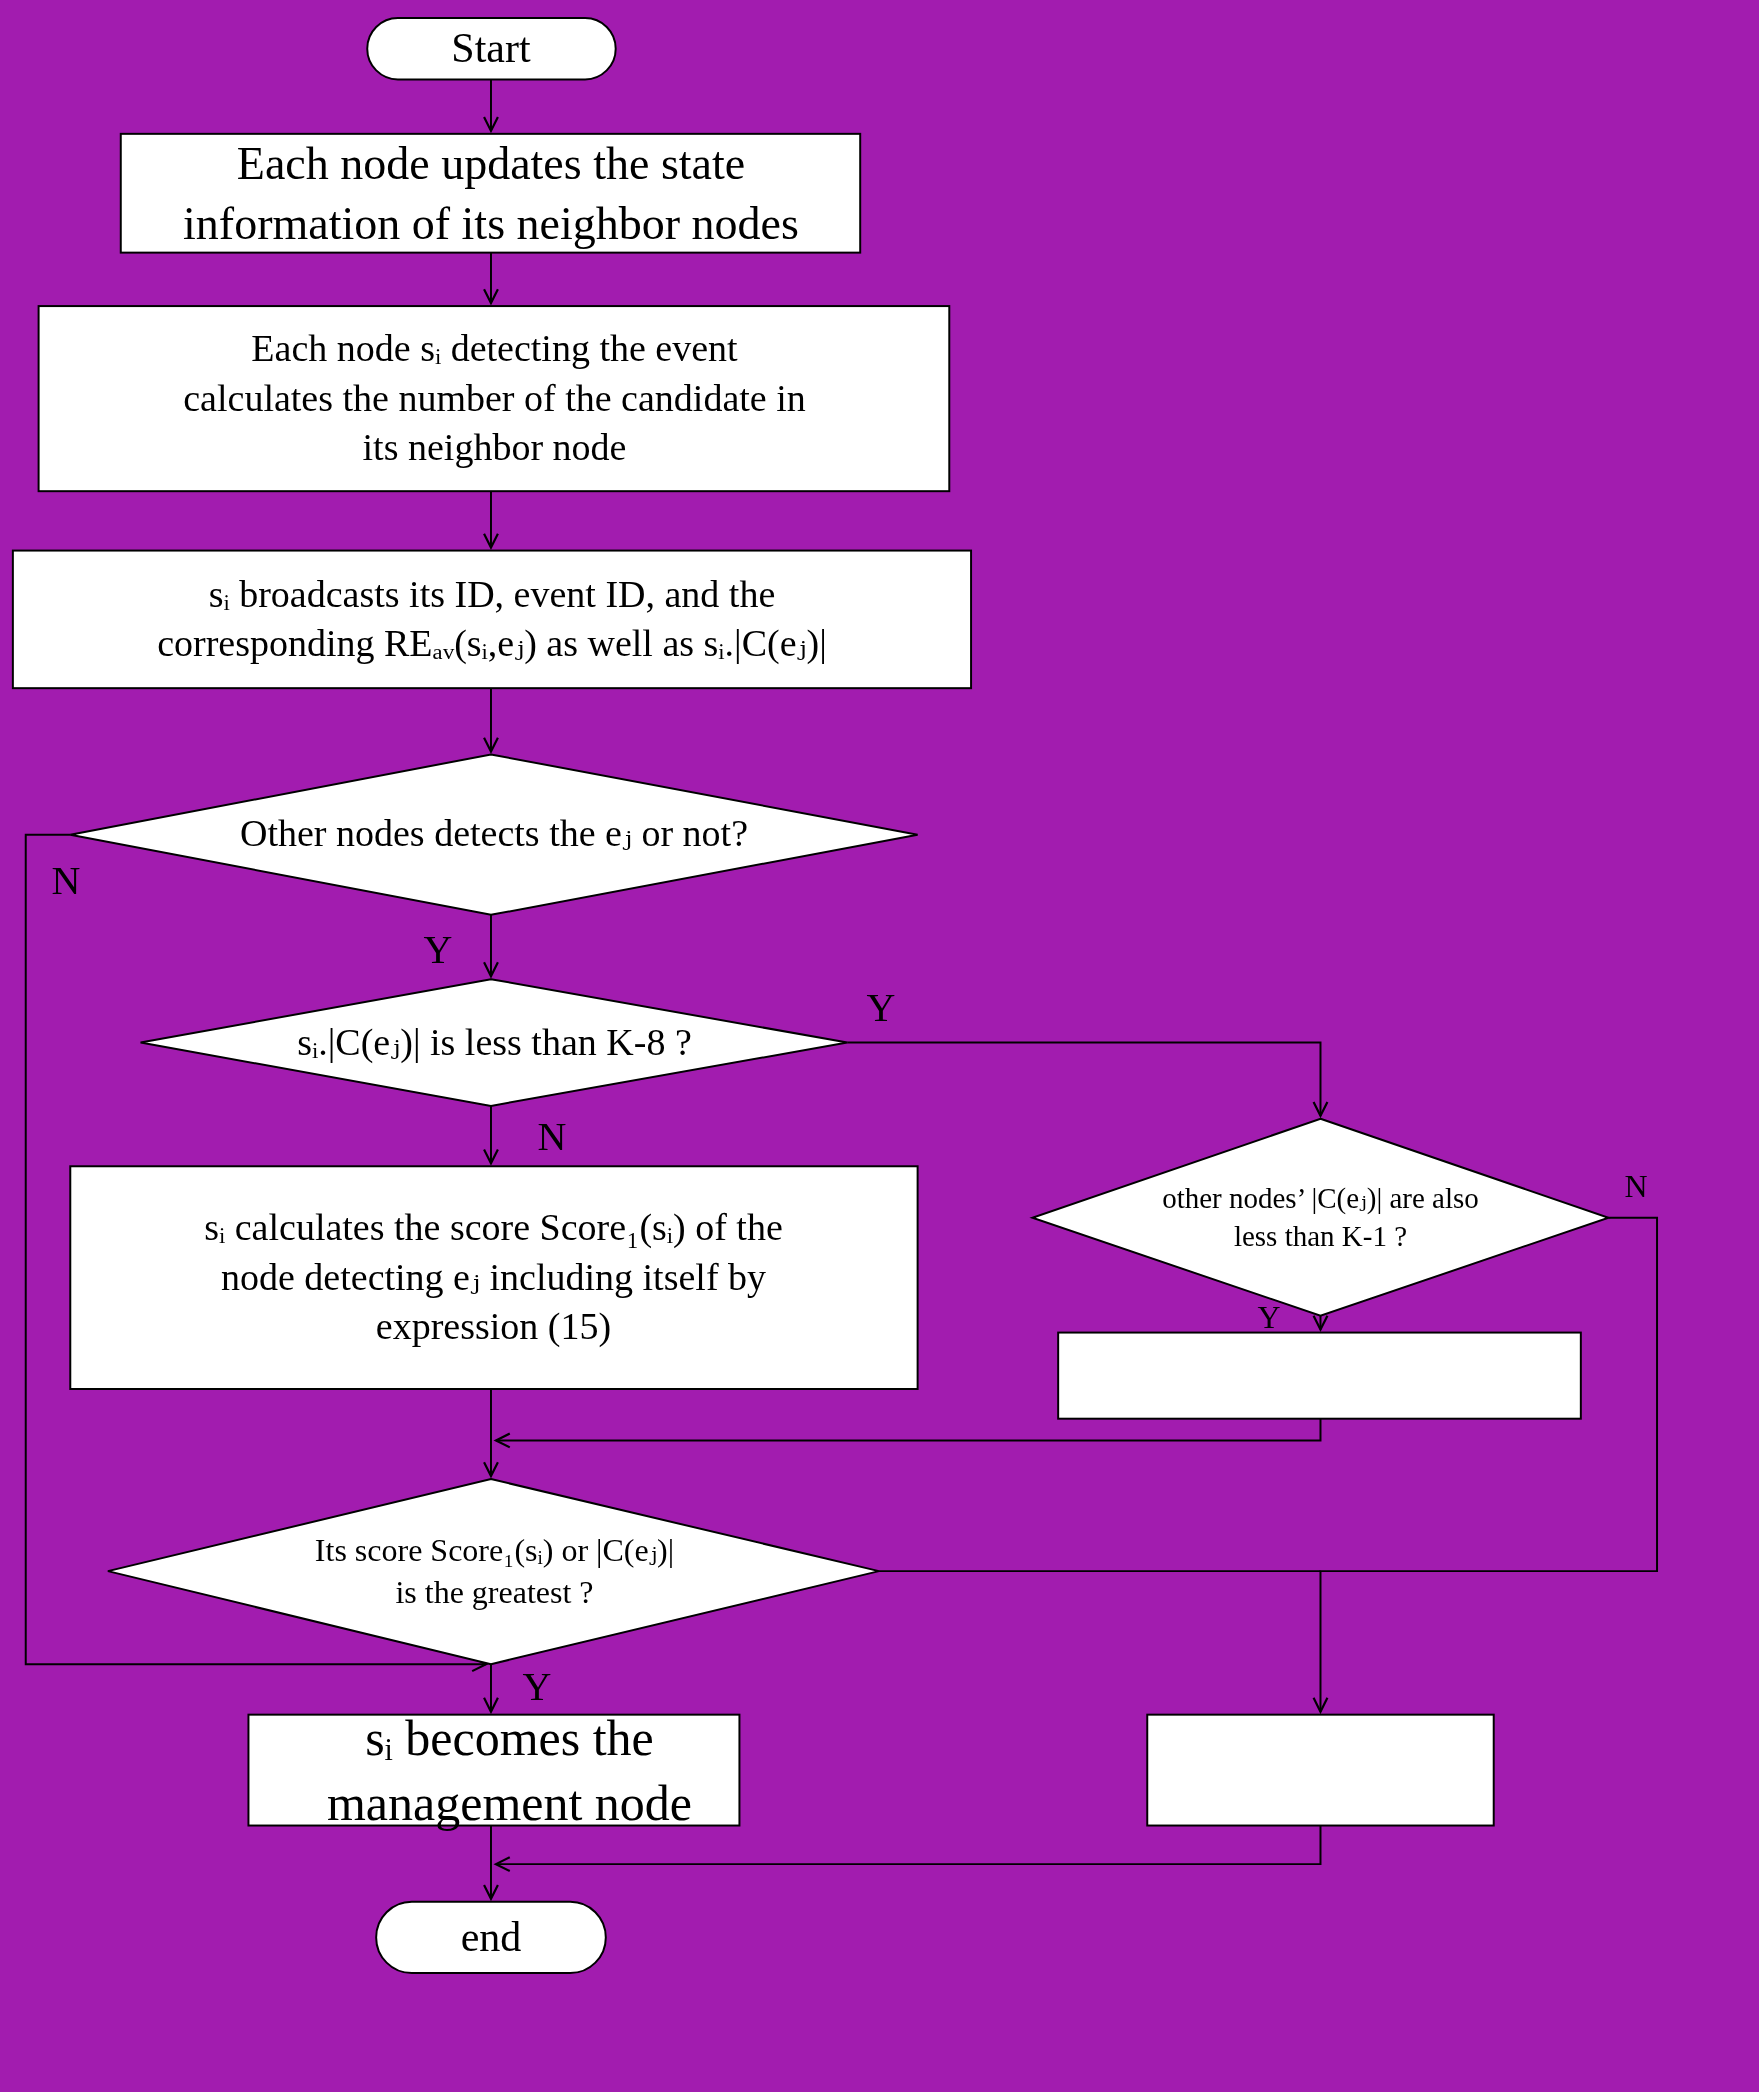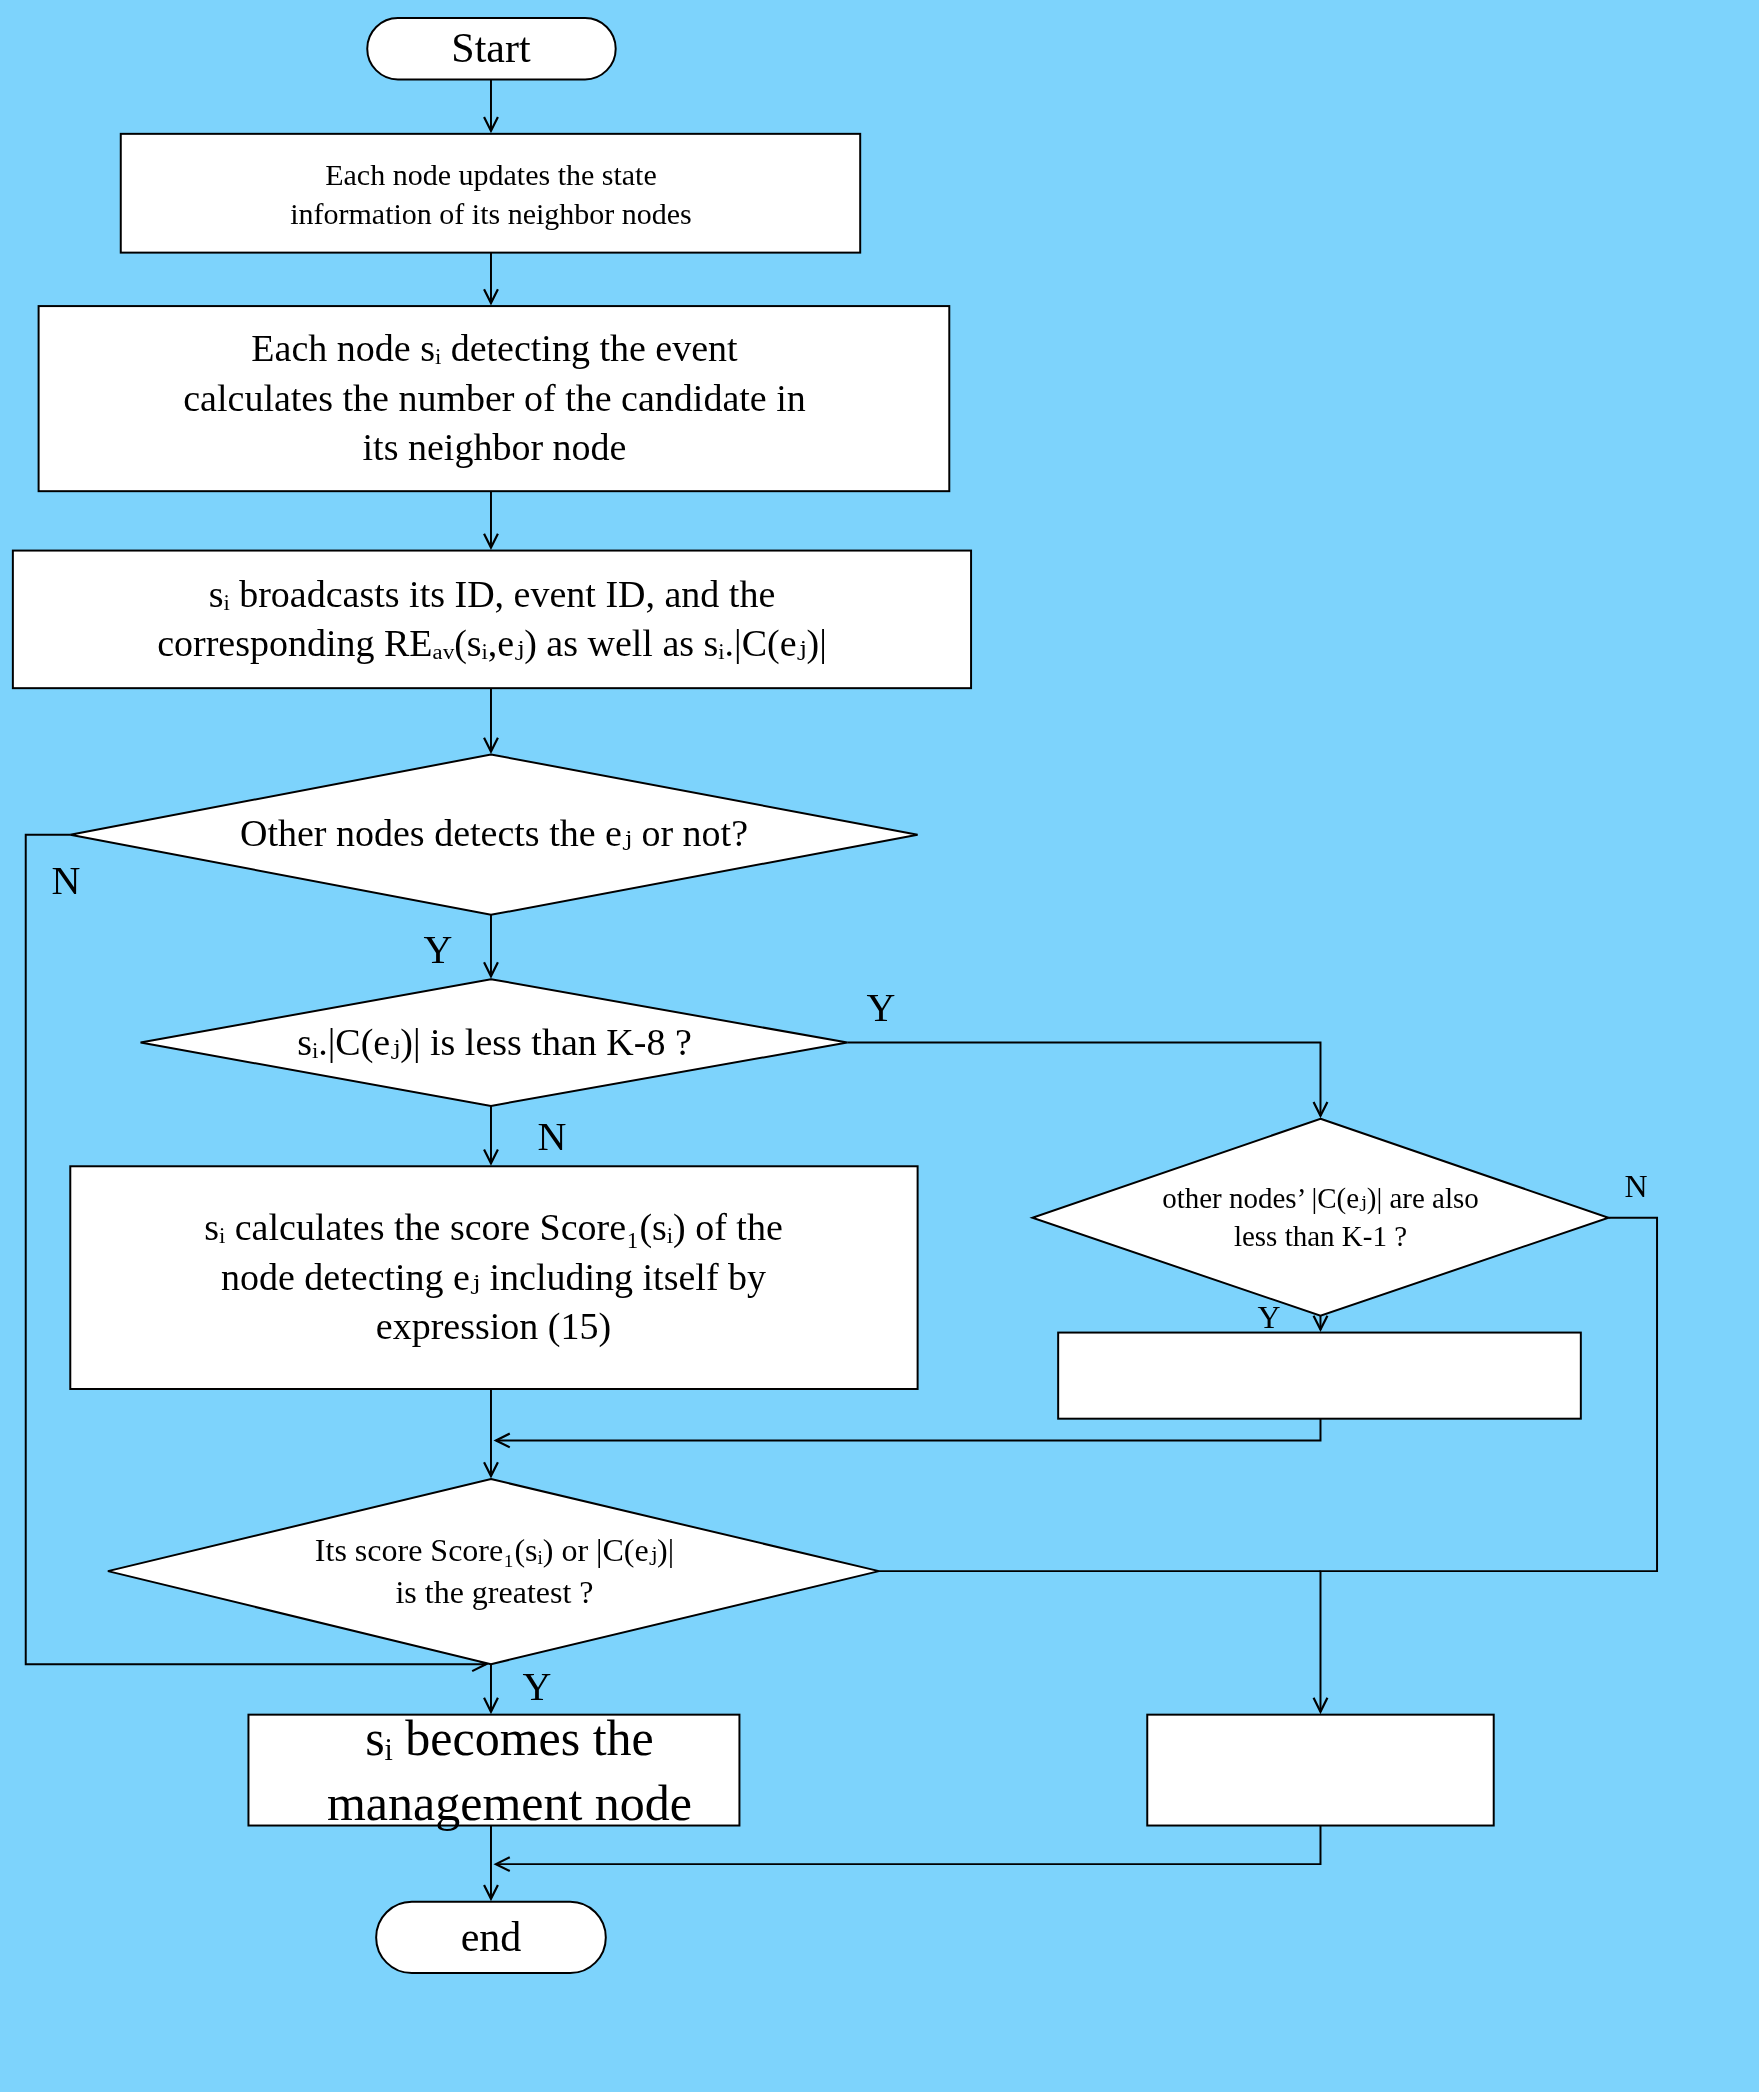--- a/index.html
+++ b/index.html
@@ -4,21 +4,21 @@
 <style>
   html, body { margin: 0; padding: 0; background: #ffffff; }
   body {
     font-family: "Liberation Serif", "DejaVu Serif", "DejaVu Sans", serif;
     color: #000000;
   }
   .canvas {
     position: relative;
     width: 1759px;
     height: 2093px;
-    background: #7dd3fc;
+    background: #a21caf;
     overflow: hidden;
   }
   .layer { position: absolute; left: 0; top: 0; }
   .node-text {
     position: absolute;
     display: flex;
     align-items: center;
     justify-content: center;
     text-align: center;
     white-space: pre-line;
@@ -76,21 +76,21 @@
       <rect x="1069" y="1346" width="528" height="87"></rect>
       <polygon points="496,1494 888,1587 496,1681 109,1587"></polygon>
       <rect x="251" y="1732" width="496" height="112"></rect>
       <rect x="1159" y="1732" width="350" height="112"></rect>
       <rect x="380" y="1921" width="232" height="72" rx="36" ry="36"></rect>
     </g>
   </svg>
 
   <div class="node-text" style="left:367px;top:18px;width:248px;height:61px;font-size:42px">Start</div>
 
-  <div class="node-text" style="left:121px;top:134px;width:740px;height:119px;font-size:30px">Each node updates the state
+  <div class="node-text" style="left:121px;top:134px;width:740px;height:119px;font-size:46px">Each node updates the state
 information of its neighbor nodes</div>
 
   <div class="node-text" style="left:39px;top:306px;width:911px;height:185px;font-size:38px">Each node sᵢ detecting the event
 calculates the number of the candidate in
 its neighbor node</div>
 
   <div class="node-text" style="left:13px;top:550px;width:958px;height:138px;font-size:38px">sᵢ broadcasts its ID, event ID, and the
 corresponding REₐᵥ(sᵢ,eⱼ) as well as sᵢ.|C(eⱼ)|</div>
 
   <div class="node-text" style="left:98px;top:758px;width:792px;height:152px;font-size:38px">Other nodes detects the eⱼ or not?</div>

